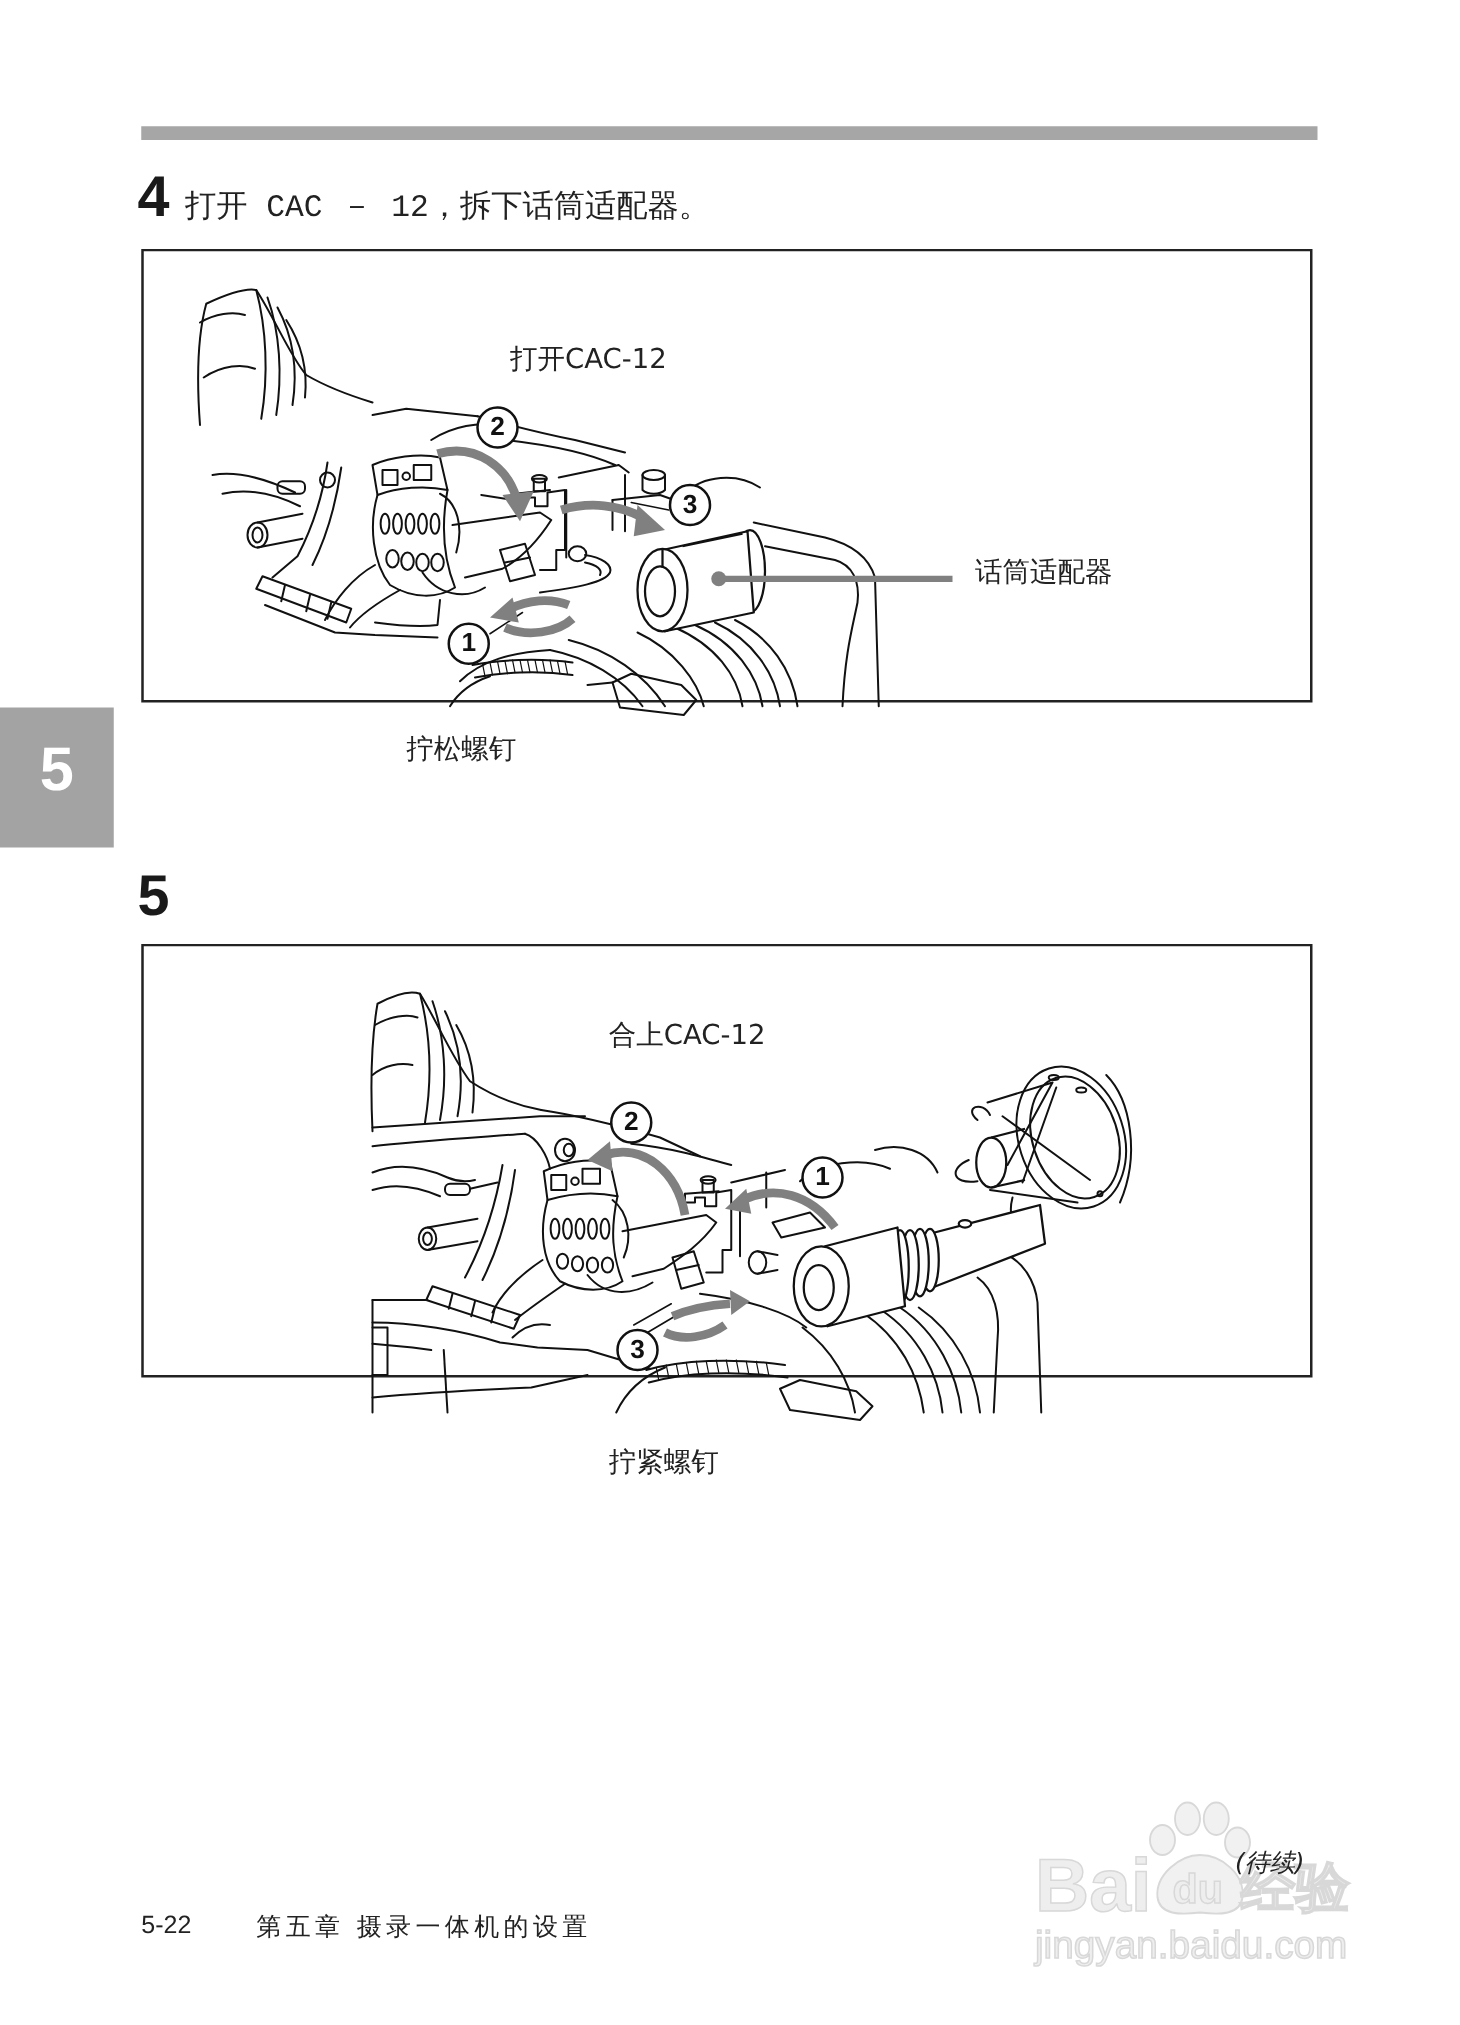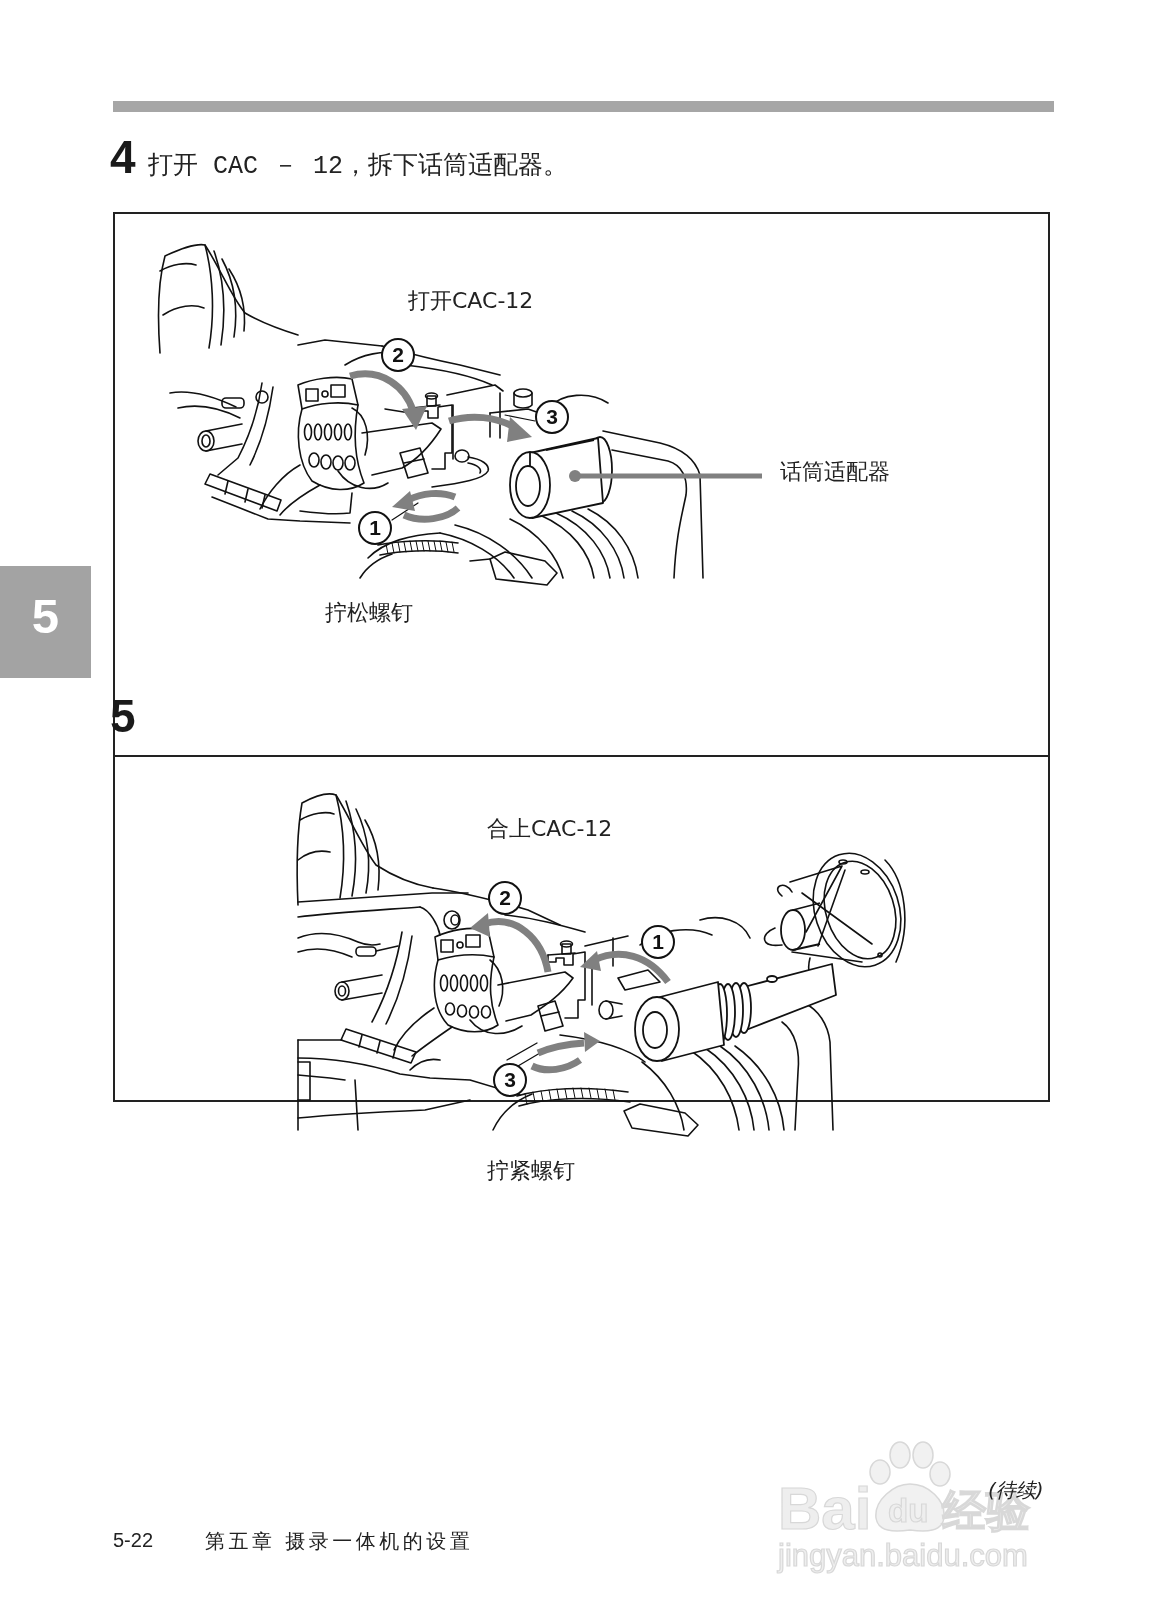--- a/index.html
+++ b/index.html
@@ -10,21 +10,21 @@
   }
   .rule { position:absolute; left:113px; top:101px; width:941px; height:11px; background:#a6a6a6; }
 
   .step-heading { position:absolute; left:110px; display:flex; align-items:baseline; white-space:nowrap; }
   .step-num { font-family:"Liberation Sans", sans-serif; font-weight:bold; font-size:46px; line-height:46px; width:38px; color:#1a1a1a; }
   .step-text { font-size:25px; line-height:30px; color:#222;font-family:Liberation Mono, monospace; }
   #h4 { top:134px; }
   #h5 { top:693px; }
 
   .frame { position:absolute; left:113px; width:937px; box-shadow: inset 0 0 0 2px #222; background:#fff; }
-  #frame1 { top:212px; height:549px; }
+  #frame1 { top:199px; height:363px; }
   #frame2 { top:755px; height:347px; }
   .fig { position:absolute; left:0; top:0; }
 
   .label { position:absolute; font-size:22px; line-height:22px; white-space:nowrap; color:#222; z-index:2; }
   .callout {
     position:absolute; width:34px; height:34px; box-sizing:border-box;
     border:2.5px solid #111; border-radius:50%; background:#fff;
     font-family:"Liberation Sans", sans-serif; font-weight:bold; font-size:21px;
     line-height:29px; text-align:center; color:#111; z-index:2;
   }
@@ -32,21 +32,21 @@
   .side-tab {
     position:absolute; left:0; top:566px; width:91px; height:112px; background:#a3a3a3;
     color:#ffffff; font-family:"Liberation Sans", sans-serif; font-weight:bold;
     font-size:49px; line-height:100px; text-align:center;
   }
 
   .continued { position:absolute; left:988px; top:1477px; font-size:20px; font-style:italic; color:#222; z-index:3; }
   .footer-page { position:absolute; left:113px; top:1530px; font-family:"Liberation Sans", sans-serif; font-size:20px; line-height:20px; color:#222; }
   .footer-chapter { position:absolute; left:205px; top:1530px; font-size:20px; line-height:22px; letter-spacing:3.5px; color:#222; white-space:pre; }
 
-  .watermark { position:absolute; left:776px; top:1440px; width:275px; height:135px; z-index:1;text-decoration:underline; }
+  .watermark { position:absolute; left:826px; top:1440px; width:275px; height:135px; z-index:1;text-decoration:underline; }
   .wm-text { position:absolute; color:#eeeeee; -webkit-text-stroke:1.2px #d8d8d8; font-family:"Liberation Sans", sans-serif; font-weight:bold; white-space:nowrap; }
   .wm-bai { left:2px; top:39px; font-size:60px; line-height:60px; }
   .wm-du { left:112px; top:55px; font-size:33px; line-height:32px; z-index:2; }
   .wm-jy { left:166px; top:49px; font-size:44px; line-height:44px; font-family:"DejaVu Sans", sans-serif; }
   .wm-url { left:2px; top:100px; font-size:31px; line-height:32px; font-weight:normal; }
   .wm-paw { position:absolute; left:0; top:0; }
 </style>
 </head>
 <body>
 

